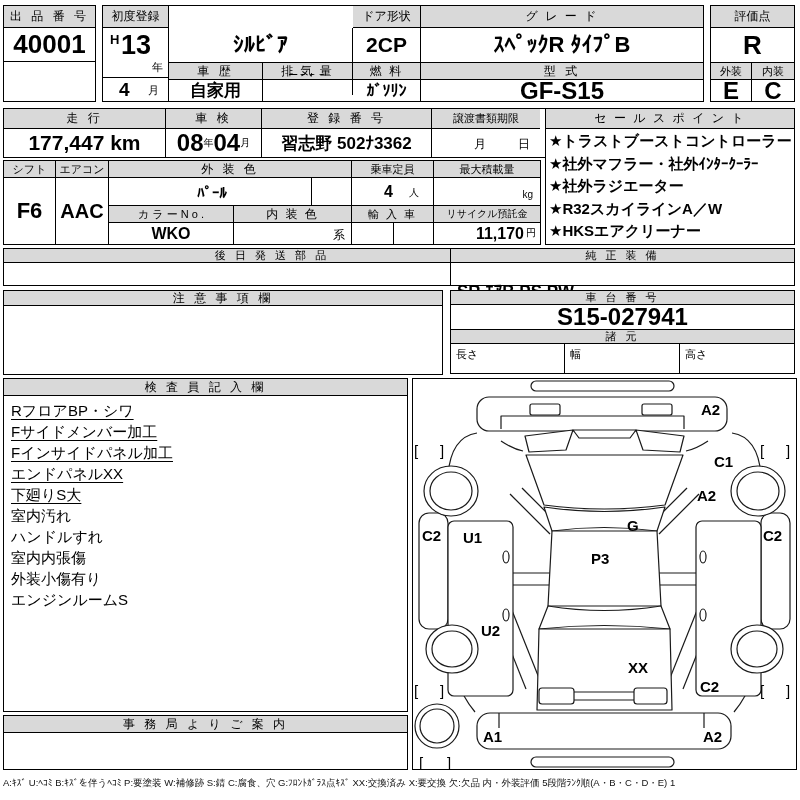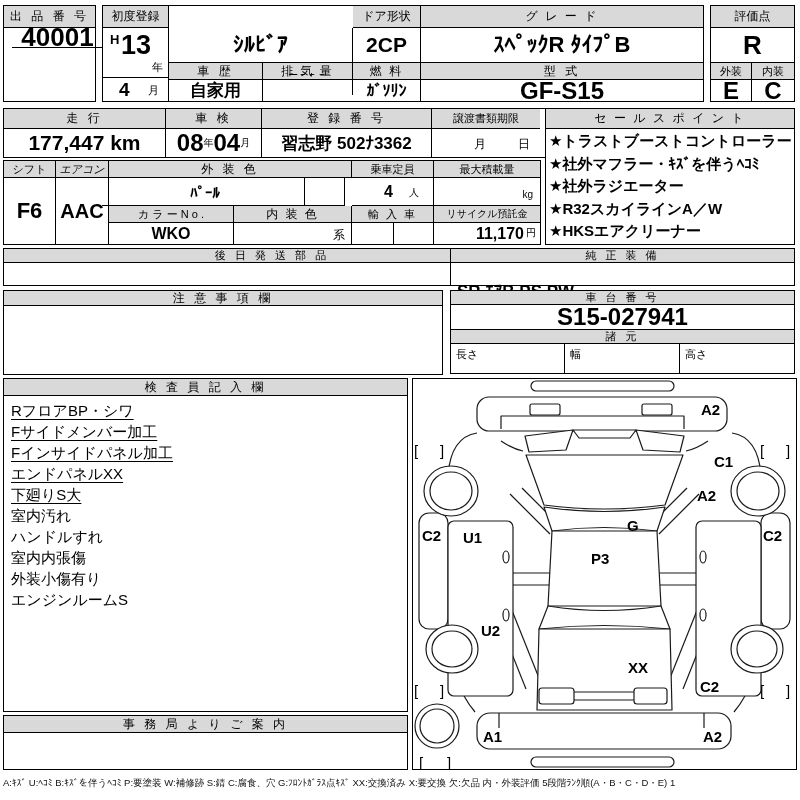--- a/index.html
+++ b/index.html
@@ -24,21 +24,21 @@
   .legend{position:absolute;left:3px;top:777px;width:794px;font-size:9.5px;white-space:nowrap;color:#111;}
   svg text{font-family:"Liberation Sans","DejaVu Sans",sans-serif;}
 </style>
 </head>
 <body>
 
 <div class="sheet">
 
   <div class="blk" style="left:3px;top:5px;width:93px;height:97px;">
     <div class="cell hd bb ls3" style="left:0;top:0;width:91px;height:22px;">出 品 番 号</div>
-    <div class="cell ctr bb b f26" style="left:8px;top:22px;width:91px;height:20px;">40001</div>
+    <div class="cell ctr bb b f26" style="left:0;top:22px;width:91px;height:34px;">40001</div>
     <div class="cell" style="left:0;top:56px;width:91px;height:39px;"></div>
   </div>
 
   <div class="blk" style="left:102px;top:5px;width:602px;height:97px;">
     <div class="cell hd br bb" style="left:0;top:0;width:66px;height:22px;">初度登録</div>
     <div class="cell br bb" style="left:0;top:22px;width:66px;height:50px;">
       <span style="position:absolute;left:7px;top:4px;font-size:13px;font-weight:bold;">H</span>
       <span style="position:absolute;left:18px;top:2px;font-size:27px;font-weight:bold;">13</span>
       <span style="position:absolute;right:5px;bottom:2px;font-size:11px;">年</span>
     </div>
@@ -87,24 +87,24 @@
     <div class="cell hd bb f11" style="left:428px;top:0;width:108px;height:20px;">譲渡書類期限</div>
     <div class="cell" style="left:428px;top:20px;width:108px;height:28px;">
       <span class="f12" style="position:absolute;left:42px;bottom:4px;">月</span>
       <span class="f12" style="position:absolute;right:10px;bottom:4px;">日</span>
     </div>
   </div>
 
   <div class="blk" style="left:3px;top:160px;width:538px;height:85px;">
     <div class="cell hd br bb f11" style="left:0;top:0;width:52px;height:17px;">シフト</div>
     <div class="cell ctr br b f22" style="left:0;top:17px;width:52px;height:66px;">F6</div>
-    <div class="cell hd br bb f11" style="left:52px;top:0;width:53px;height:17px;font-style:italic;">エアコン</div>
+    <div class="cell hd br bb f11" style="left:52px;top:0;width:53px;height:17px;">エアコン</div>
     <div class="cell ctr br b f20" style="left:52px;top:17px;width:53px;height:66px;">AAC</div>
     <div class="cell hd br bb ls3" style="left:105px;top:0;width:243px;height:17px;">外 装 色</div>
-    <div class="cell br bb" style="left:98px;top:17px;width:243px;height:28px;">
+    <div class="cell br bb" style="left:105px;top:17px;width:243px;height:28px;">
       <span class="b f15" style="position:absolute;left:88px;top:6px;">ﾊﾟｰﾙ</span>
       <span style="position:absolute;left:202px;top:0;width:40px;height:28px;border-left:1px solid #000;"></span>
     </div>
     <div class="cell hd br bb f11" style="left:105px;top:45px;width:125px;height:17px;">カ ラ ー N o .</div>
     <div class="cell ctr br b f16" style="left:105px;top:62px;width:125px;height:21px;">WKO</div>
     <div class="cell hd br bb ls2" style="left:230px;top:45px;width:118px;height:17px;">内 装 色</div>
     <div class="cell br" style="left:230px;top:62px;width:118px;height:21px;">
       <span class="f12" style="position:absolute;right:6px;top:4px;">系</span>
     </div>
     <div class="cell hd br bb f11" style="left:348px;top:0;width:82px;height:17px;">乗車定員</div>
@@ -124,21 +124,21 @@
     <div class="cell" style="left:430px;top:62px;width:106px;height:21px;">
       <span class="b f16" style="position:absolute;right:16px;top:2px;">11,170</span>
       <span class="unit" style="position:absolute;right:4px;bottom:4px;">円</span>
     </div>
   </div>
 
   <div class="blk" style="left:545px;top:108px;width:250px;height:137px;">
     <div class="cell hd bb ls2" style="left:0;top:0;width:248px;height:20px;">セ ー ル ス ポ イ ン ト</div>
     <div class="cell" style="left:3px;top:21px;width:245px;height:114px;">
       <div class="salesline">★トラストブーストコントローラー</div>
-      <div class="salesline">★社外マフラー・ｷｽﾞを伴うﾍｺﾐ</div>
+      <div class="salesline">★社外マフラー・社外ｲﾝﾀｰｸｰﾗｰ</div>
       <div class="salesline">★社外ラジエーター</div>
       <div class="salesline">★R32スカイラインA／W</div>
       <div class="salesline">★HKSエアクリーナー</div>
     </div>
   </div>
 
   <div class="blk" style="left:3px;top:248px;width:538px;height:38px;">
     <div class="cell hd bb f11 ls3" style="left:0;top:0;width:536px;height:14px;">後 日 発 送 部 品</div>
   </div>
 

